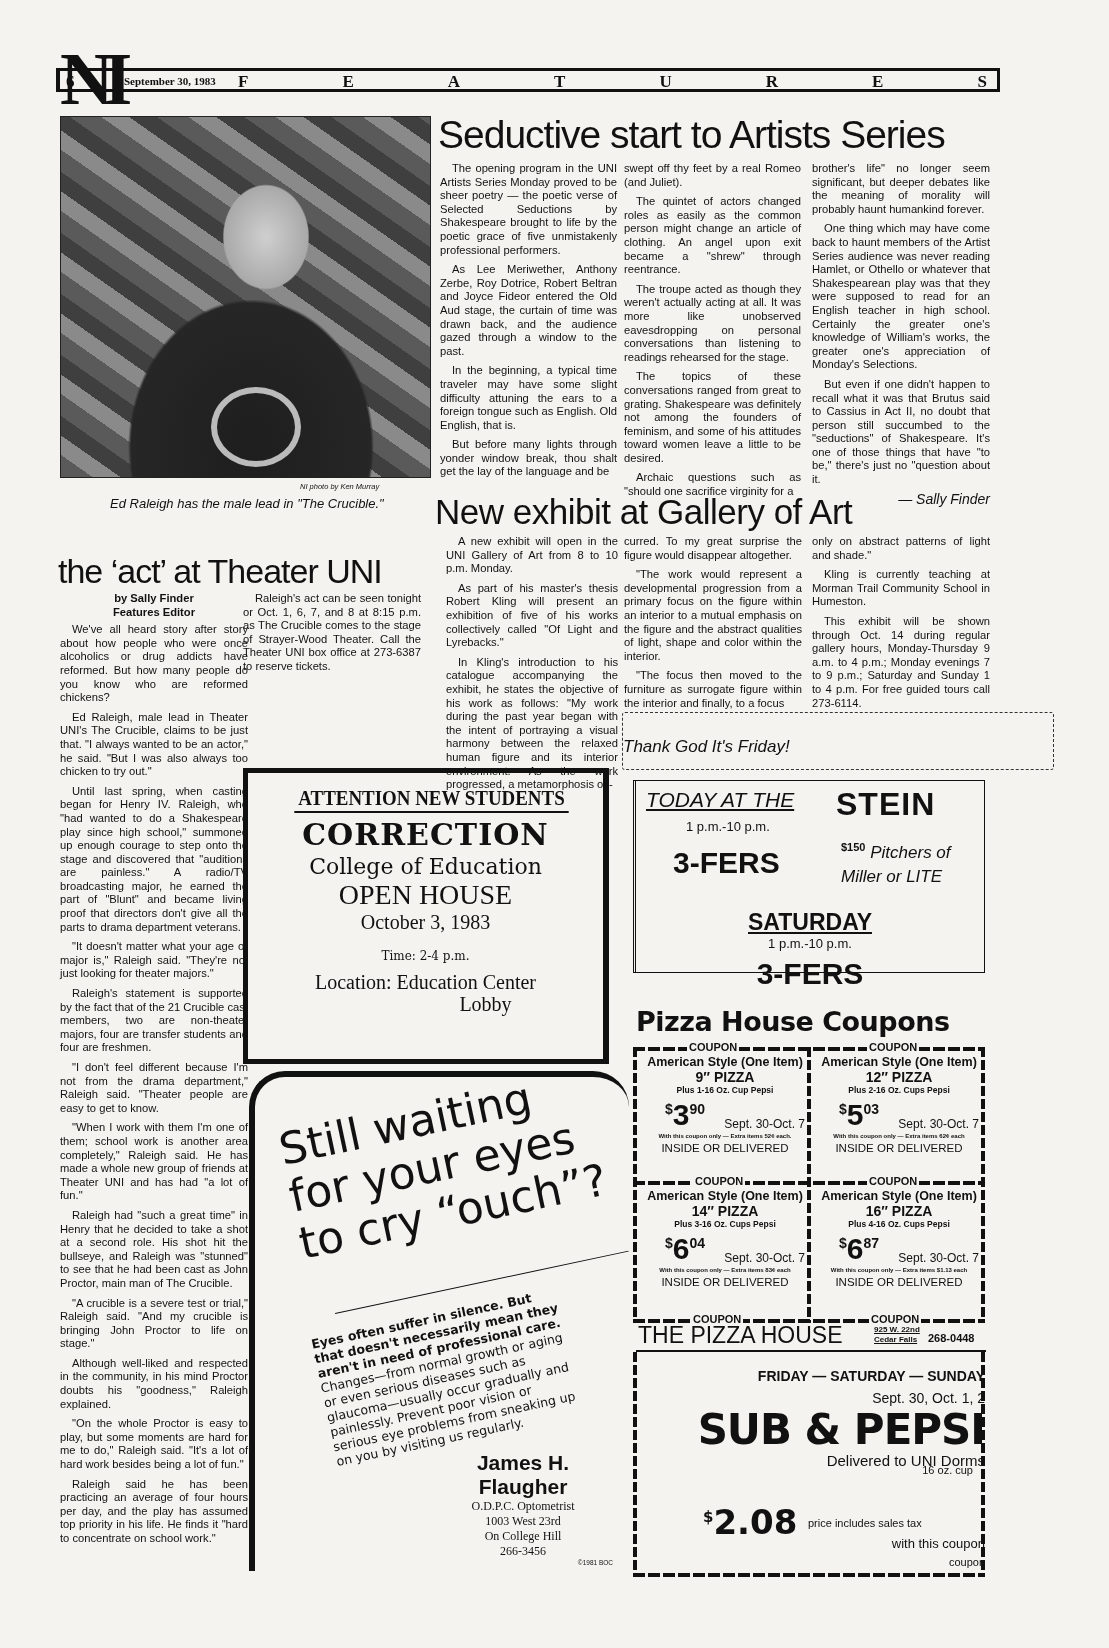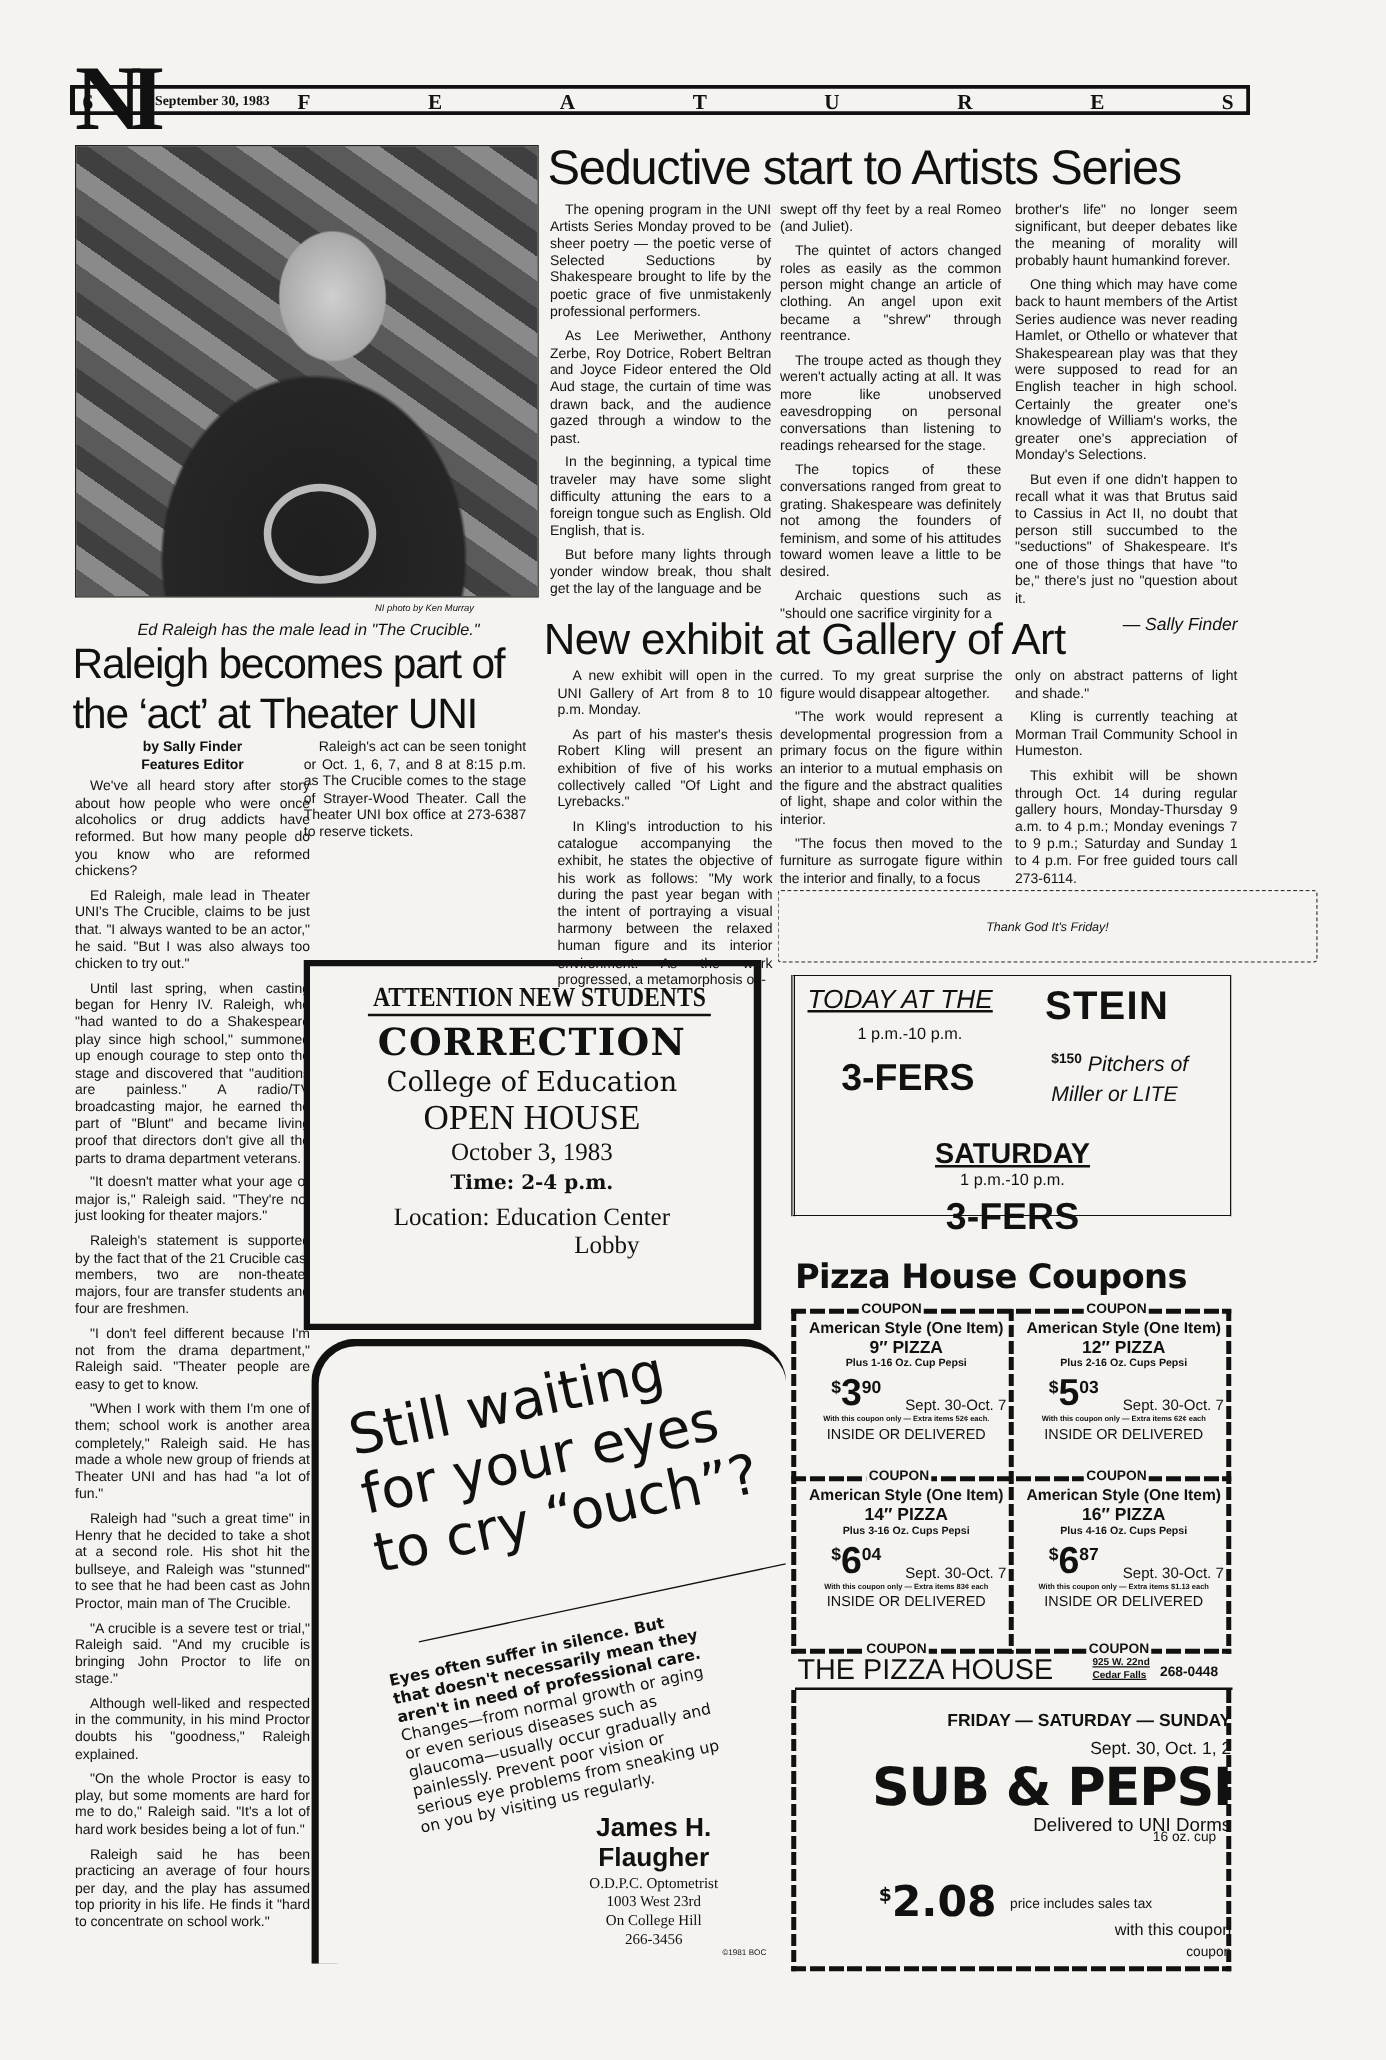--- a/index.html
+++ b/index.html
@@ -24,32 +24,32 @@
 .h-exhibit{left:435px;top:492px;font-size:35px;font-weight:bold;letter-spacing:-.5px}
 .byline{text-align:center;font-weight:bold;font-size:11.2px;line-height:13.6px;margin-bottom:4px}
 .sig{text-align:right;font-style:italic;font-size:14px;margin-top:2px}
 
 .ad-att{left:243px;top:768px;width:366px;height:296px;border:5px solid #111;border-right-width:6px;text-align:center;font-family:"DejaVu Serif",serif}
 .ad-att .a1{font-family:"Liberation Serif",serif;font-weight:bold;font-size:22px;margin-top:12px;border-bottom:2px solid #111;margin-left:24px;margin-right:12px;letter-spacing:0;transform:scaleX(.86);}
 .ad-att .a2{font-weight:900;font-size:30px;margin-top:4px;font-family:"DejaVu Serif",serif;letter-spacing:1px}
 .ad-att .a3{font-size:22px;margin-top:2px}
 .ad-att .a4{font-size:28px;font-family:"Liberation Serif",serif}
 .ad-att .a5{font-size:20px;font-family:"Liberation Serif",serif}
-.ad-att .a6{font-size:16px;font-weight:bold;font-family:"DejaVu Serif",serif;margin-top:2px}
+.ad-att .a6{font-size:12px;font-weight:normal;font-family:"DejaVu Serif",serif;margin-top:15px}
 .ad-att .a7{font-size:20px;font-family:"Liberation Serif",serif;margin-top:8px;line-height:22px}
 .ad-eye{left:249px;top:1071px;width:380px;height:500px;border:6px solid #111;border-right:none;border-bottom:none;border-radius:36px 36px 0 0}
 .eye-head{position:absolute;left:20px;top:50px;font-family:"DejaVu Sans",sans-serif;font-size:44px;line-height:48px;transform:rotate(-12deg);transform-origin:left top;color:#111;white-space:nowrap}
 .eye-body{position:absolute;left:55px;top:260px;width:250px;font-family:"DejaVu Sans",sans-serif;font-size:12.5px;line-height:15px;transform:rotate(-12deg);transform-origin:left top}
 .eye-body b{font-weight:bold}
 .eye-rule{position:absolute;left:80px;top:236px;width:300px;border-top:1px solid #111;transform:rotate(-12deg);transform-origin:left top}
 .eye-sig{position:absolute;left:178px;top:374px;text-align:center;width:180px}
 .eye-sig .n{font-weight:bold;font-size:21px}
 .eye-sig .l{font-family:"Liberation Serif",serif;font-size:12px;line-height:15px}
 .eye-sig .c{font-size:6.5px;text-align:right}
-.tgif{left:622px;top:712px;width:432px;height:58px;border:1px dashed #333;border-radius:3px;text-align:center;font-style:italic;font-size:10px;padding-top:24px}
+.tgif{left:622px;top:712px;width:432px;height:58px;border:1px dashed #333;border-radius:3px;font-style:italic;font-size:17px;padding-top:24px}
 .stein{left:633px;top:780px;width:352px;height:193px;border:1px solid #111;border-left:3px double #111}
 .stein .today{position:absolute;left:10px;top:7px;font-style:italic;font-size:21px;text-decoration:underline}
 .stein .steinw{position:absolute;left:200px;top:5px;font-weight:900;font-size:32px;letter-spacing:1px}
 .stein .hrs1{position:absolute;left:50px;top:38px;font-size:13px}
 .stein .fers1{position:absolute;left:37px;top:65px;font-weight:900;font-size:30px}
 .stein .pitch{position:absolute;left:205px;top:54px;font-style:italic;font-size:17px;line-height:24px;text-align:left}
 .stein .pitch sup{font-style:normal;font-weight:bold;font-size:11px}
 .stein .sat{position:absolute;left:0;right:0;top:128px;text-align:center;font-weight:900;font-size:23px;text-decoration:underline}
 .stein .hrs2{position:absolute;left:0;right:0;top:155px;text-align:center;font-size:13px}
 .stein .fers2{position:absolute;left:0;right:0;top:176px;text-align:center;font-weight:900;font-size:30px}
@@ -125,21 +125,21 @@
   <p>Archaic questions such as "should one sacrifice virginity for a</p>
 </div>
 <div class="abs col" style="left:812px;top:162px;width:178px">
   <p class="ni">brother's life" no longer seem significant, but deeper debates like the meaning of morality will probably haunt humankind forever.</p>
   <p>One thing which may have come back to haunt members of the Artist Series audience was never reading Hamlet, or Othello or whatever that Shakespearean play was that they were supposed to read for an English teacher in high school. Certainly the greater one's knowledge of William's works, the greater one's appreciation of Monday's Selections.</p>
   <p>But even if one didn't happen to recall what it was that Brutus said to Cassius in Act II, no doubt that person still succumbed to the "seductions" of Shakespeare. It's one of those things that have "to be," there's just no "question about it.</p>
   <div class="sig">— Sally Finder</div>
 </div>
 
 <h1 class="abs big h-raleigh">
-  <span>Raleigh becomes part of</span><br>
+  <br>
   <span>the ‘act’ at Theater UNI</span>
 </h1>
 <div class="abs col" style="left:60px;top:592px;width:188px">
   <div class="byline">
     <div>by Sally Finder</div>
     <div>Features Editor</div>
   </div>
   <p>We've all heard story after story about how people who were once alcoholics or drug addicts have reformed. But how many people do you know who are reformed chickens?</p>
   <p>Ed Raleigh, male lead in Theater UNI's The Crucible, claims to be just that. "I always wanted to be an actor," he said. "But I was also always too chicken to try out."</p>
   <p>Until last spring, when casting began for Henry IV. Raleigh, who "had wanted to do a Shakespeare play since high school," summoned up enough courage to step onto the stage and discovered that "auditions are painless." A radio/TV broadcasting major, he earned the part of "Blunt" and became living proof that directors don't give all the parts to drama department veterans.</p>

